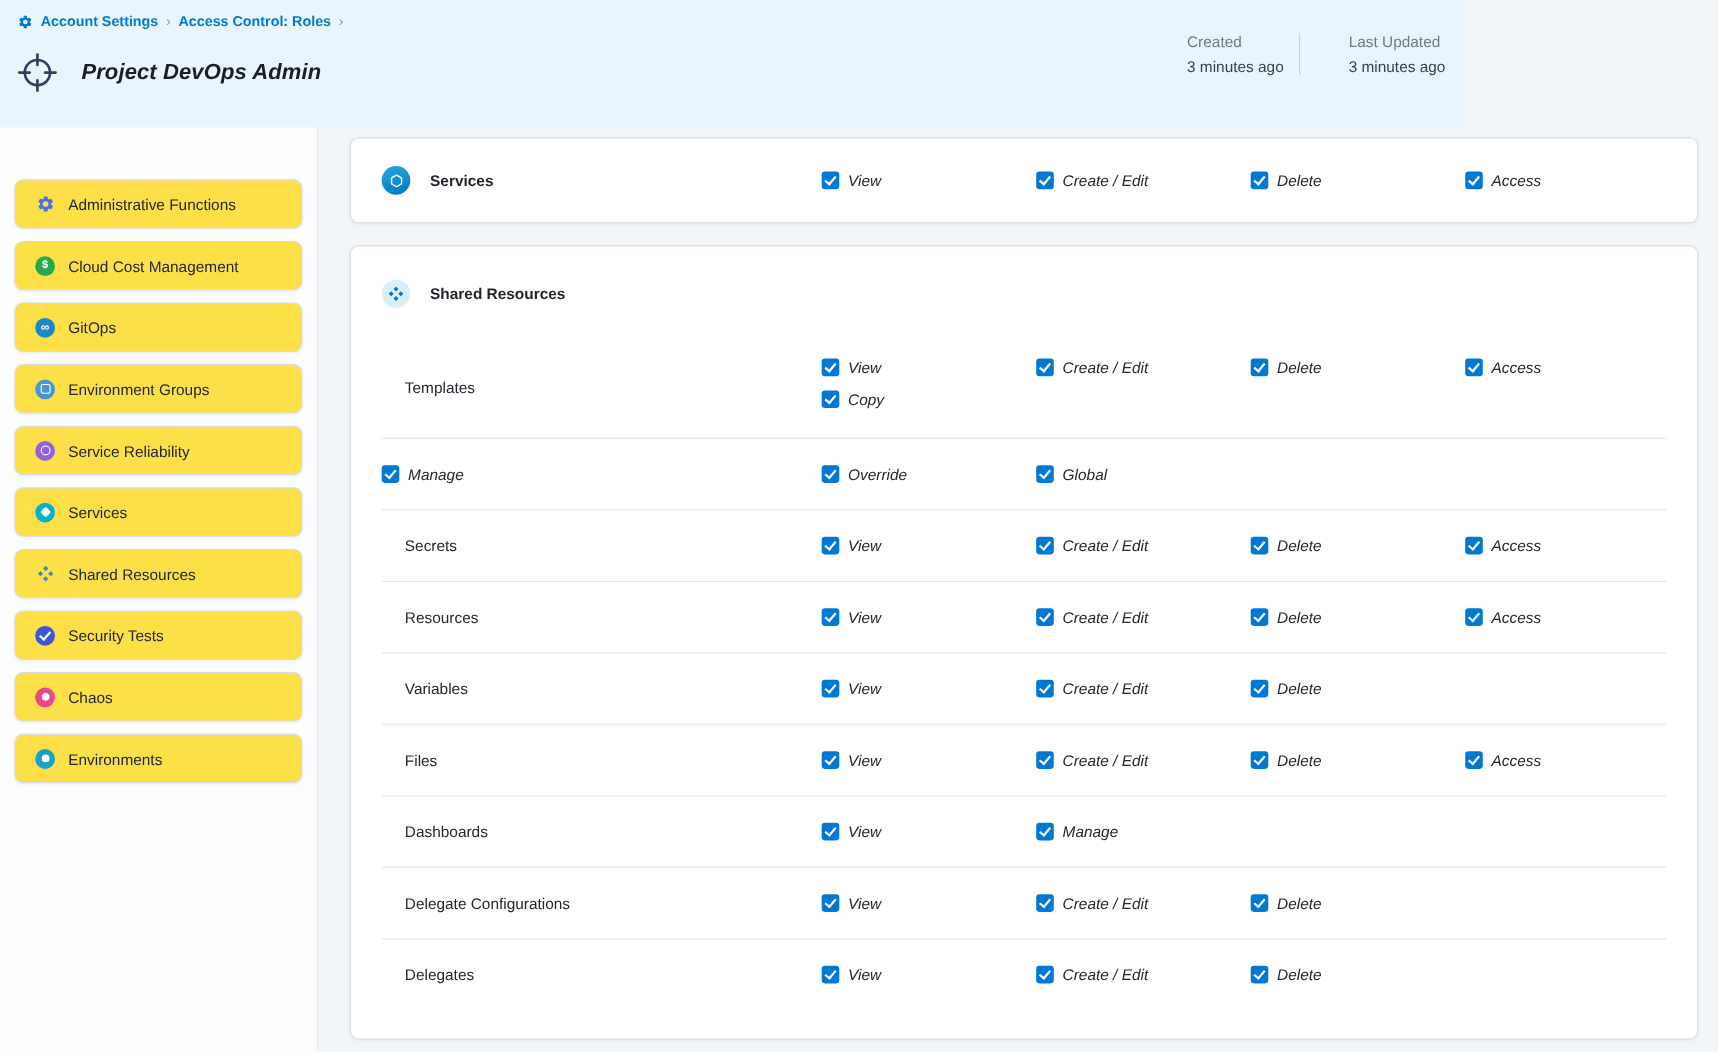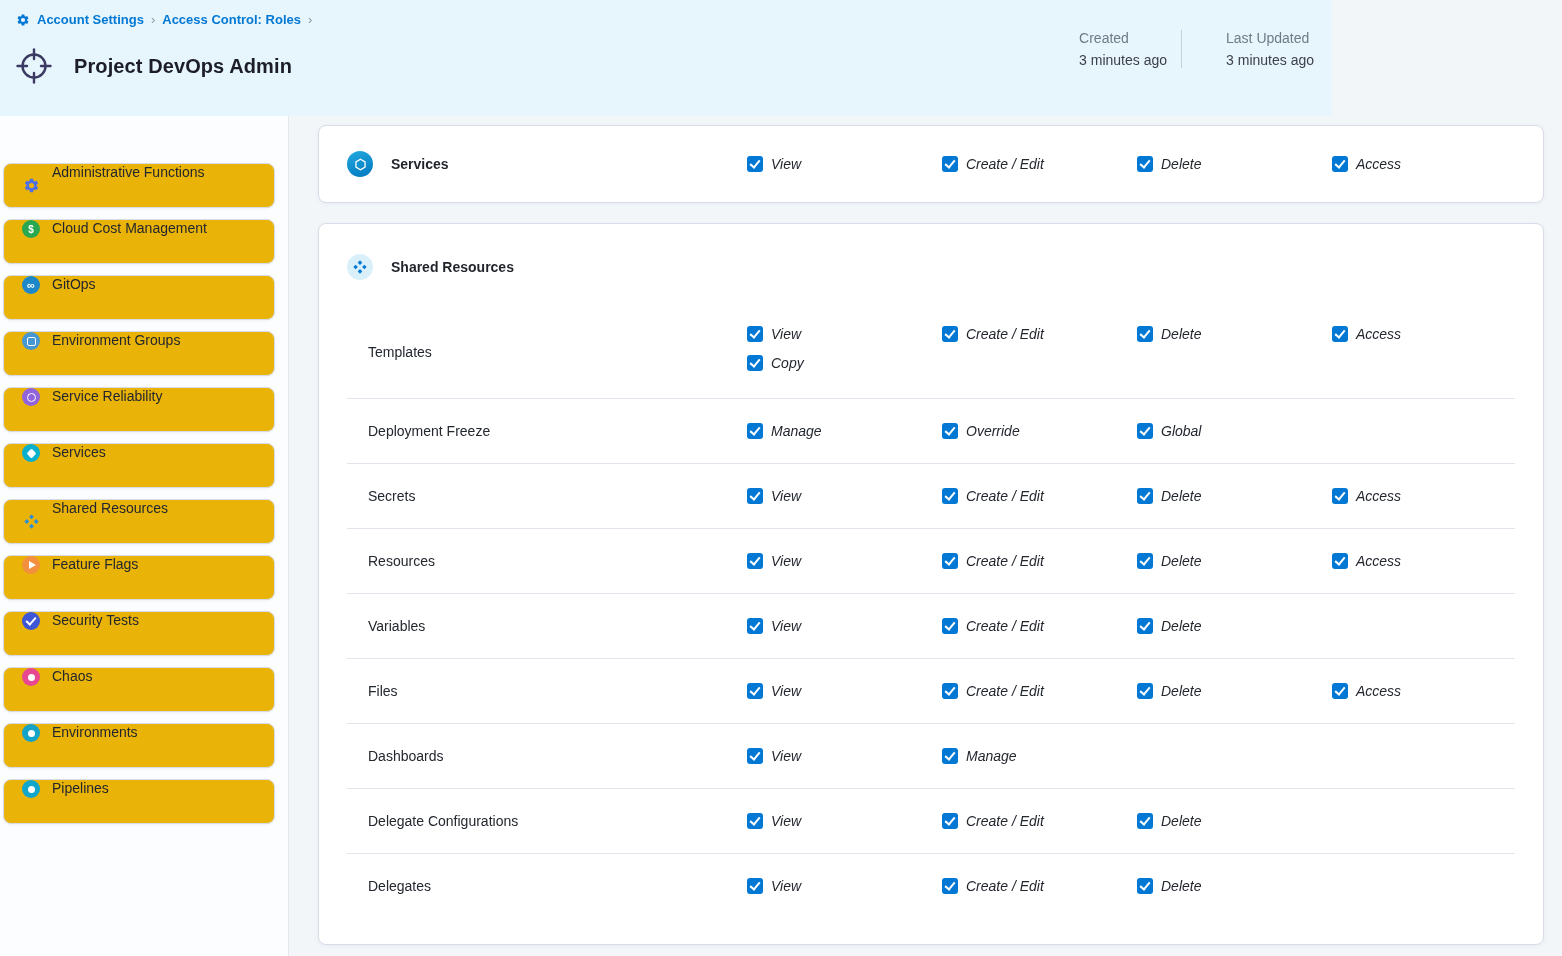--- a/index.html
+++ b/index.html
@@ -5,33 +5,33 @@
   * { margin:0; padding:0; box-sizing:border-box; }
   html,body { width:1562px; height:956px; overflow:hidden; }
   body { font-family:"Liberation Sans","DejaVu Sans",sans-serif; background:#f3f6f9; position:relative; color:#23272e; }
 
   
   .topbar { position:absolute; top:0; left:0; width:1332px; height:116px; background:#e7f5fc; }
   .breadcrumb { position:absolute; top:12px; left:16px; display:flex; align-items:center; gap:7px; font-size:13px; }
   .bc-gear { display:flex; align-items:center; }
   .bc-link { color:#0278d5; text-decoration:none; cursor:pointer; font-weight:600; }
   .bc-sep { color:#8a97a6; font-size:13px; }
-  .title-row { position:absolute; top:47px; left:15px; display:flex; align-items:center; gap:21px; }
+  .title-row { position:absolute; top:47px; left:15px; display:flex; align-items:center; gap:21px;font-style:italic; }
   .role-icon { display:flex; align-items:center; }
   .page-title { font-size:20px; font-weight:600; color:#1c1d29; letter-spacing:.1px; }
   .meta { position:absolute; top:30px; right:18px; display:flex; align-items:stretch; gap:14px; }
   .meta-col { display:flex; flex-direction:column; gap:6px; font-size:14px;margin-left:30px; }
   .meta-label { color:#6f7a87; }
   .meta-value { color:#3c3f4c; }
   .meta-divider { width:1px; background:#c6cfda; }
 
   
   .sidebar { position:absolute; top:116px; left:0; width:289px; bottom:0; background:#fcfdfe; border-right:1px solid #e4e7ee; }
-  .side-card { margin:0 13px 11px 3px; height:45px; background:#eab308; border:1px solid #d9dce6; border-radius:8px;
-               box-shadow:0 1px 3px rgba(75,85,110,.07); display:flex; gap:12px; padding:0 10px 0 18px; cursor:pointer; }
+  .side-card { margin:0 13px 11px 13px; height:45px; background:#fde047; border:1px solid #d9dce6; border-radius:8px;
+               box-shadow:0 1px 3px rgba(75,85,110,.07); display:flex; align-items:center; gap:12px; padding:0 10px 0 18px; cursor:pointer; }
   .side-card:first-child { margin-top:47px; }
   .side-label { font-size:14px; color:#23272e; white-space:nowrap; }
   .ic { width:18px; height:18px; border-radius:50%; display:flex; align-items:center; justify-content:center;
         color:#fff; font-size:10px; font-weight:bold; flex:none; }
   .ic-ccm { background:#2aa84f; } .ic-ccm::after { content:"$"; }
   .ic-gitops { background:#1d88c9; } .ic-gitops::after { content:"\221E"; font-size:11px; }
   .ic-envgrp { background:#4697d2; } .ic-envgrp::after { content:""; width:7px; height:7px; border:1.5px solid #fff; border-radius:2px; }
   .ic-srel { background:#9163dc; } .ic-srel::after { content:""; width:7px; height:7px; border:1.5px solid #fff; border-radius:50%; }
   .ic-services { background:#09b0cd; } .ic-services::after { content:""; width:7px; height:7px; background:#fff; border-radius:1.5px; transform:rotate(45deg); }
   .ic-ff { background:#f2903f; } .ic-ff::after { content:""; border-left:7px solid #fff; border-top:4px solid transparent; border-bottom:4px solid transparent; margin-left:2px; }
@@ -139,38 +139,30 @@
   </div>
   <div class="side-card">
     <span class="svg-ic">
         <svg width="15" height="15" viewBox="0 0 16 16" fill="#2b8fd6">
           <path d="M8 .4 10.6 3 8 5.6 5.4 3zM3 5.4 5.6 8 3 10.6.4 8zM13 5.4 15.6 8 13 10.6 10.4 8zM8 10.4 10.6 13 8 15.6 5.4 13z"></path>
         </svg>
       </span>
     <span class="side-label">Shared Resources</span>
   </div>
   <div class="side-card">
-    <span class="ic ic-ff"></span>
-    <span class="side-label">Feature Flags</span>
-  </div>
-  <div class="side-card">
     <span class="ic ic-sec"></span>
     <span class="side-label">Security Tests</span>
   </div>
   <div class="side-card">
     <span class="ic ic-chaos ic-dot"></span>
     <span class="side-label">Chaos</span>
   </div>
   <div class="side-card">
     <span class="ic ic-env ic-dot"></span>
     <span class="side-label">Environments</span>
-  </div>
-  <div class="side-card">
-    <span class="ic ic-pipe ic-dot"></span>
-    <span class="side-label">Pipelines</span>
   </div>
 </nav>
 
 <main class="main">
 
   <section class="card services-card">
     <div class="zone-label">
       <span class="badge badge-solid">
         <svg width="13" height="13" viewBox="0 0 16 16">
             <polygon points="8,1.5 13.6,4.7 13.6,11.3 8,14.5 2.4,11.3 2.4,4.7" fill="none" stroke="#fff" stroke-width="1.6"></polygon>
@@ -242,21 +234,20 @@
         </div>
         <div class="ccol">
           <label class="check">
               <span class="cb"></span>
               <span class="cb-text">Access</span>
             </label>
         </div>
       </div>
 
       <div class="prow">
-        <div class="row-label">Deployment Freeze</div>
         <div class="ccol">
           <label class="check">
               <span class="cb"></span>
               <span class="cb-text">Manage</span>
             </label>
         </div>
         <div class="ccol">
           <label class="check">
               <span class="cb"></span>
               <span class="cb-text">Override</span>

